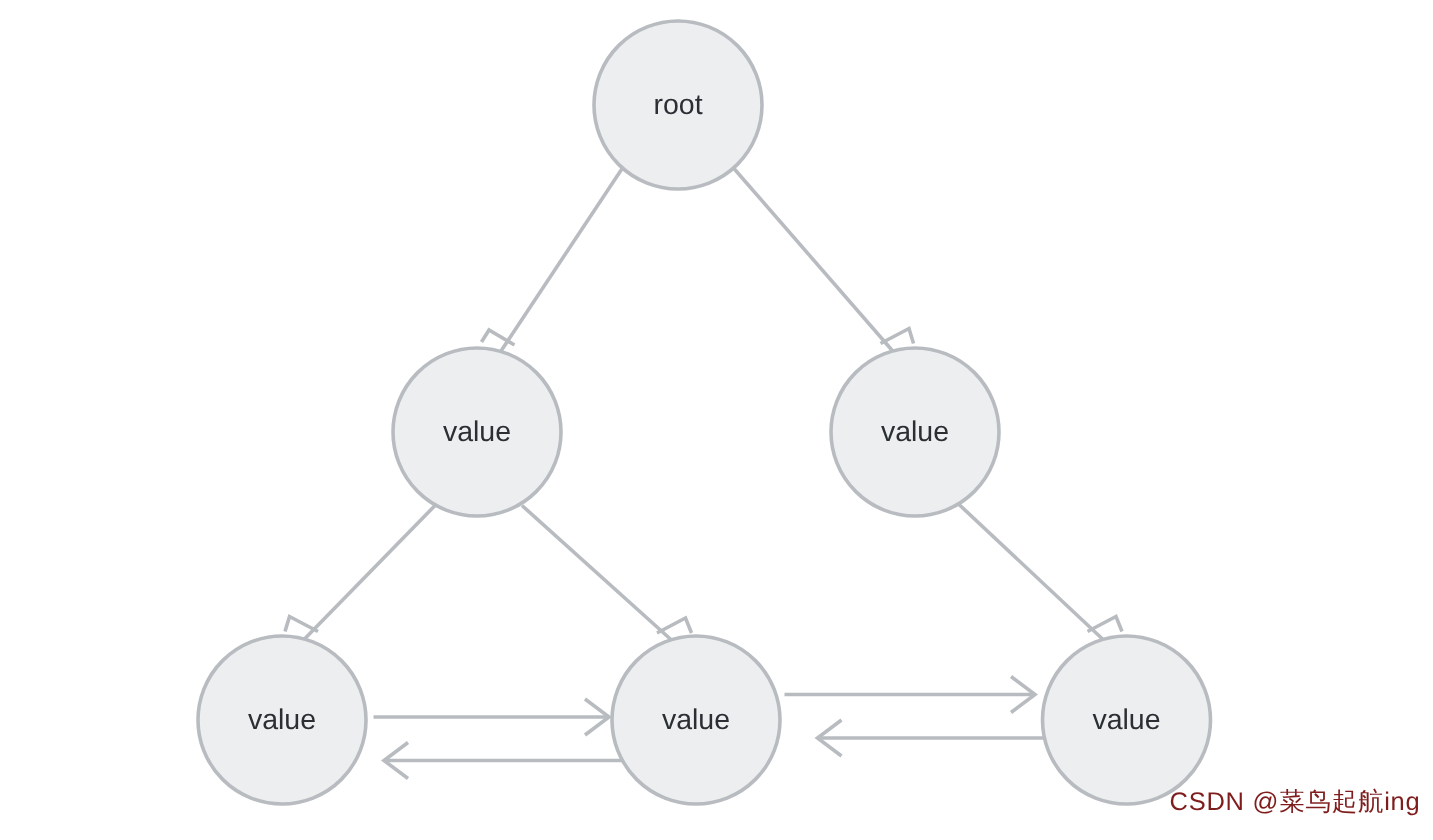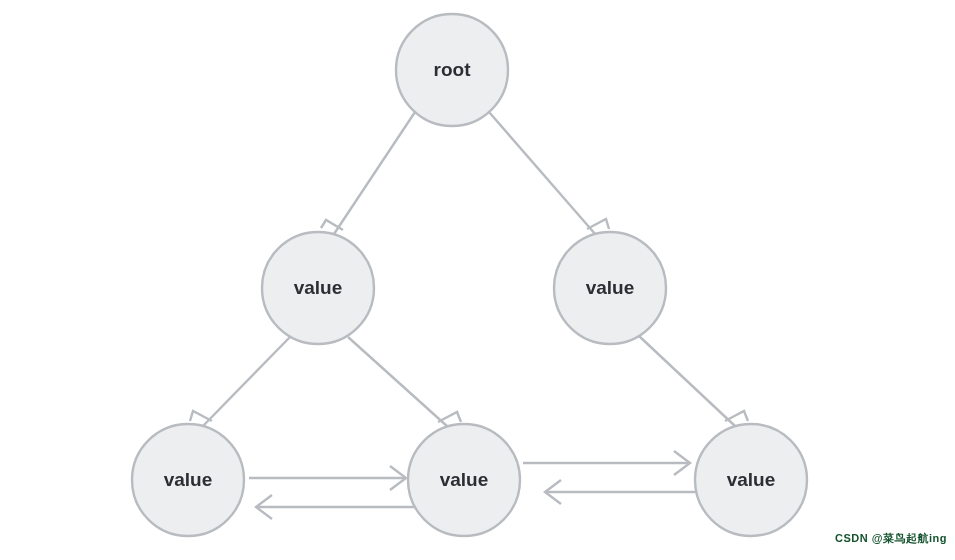--- a/index.html
+++ b/index.html
@@ -13,21 +13,20 @@
     height: 560px;
     font-family: "Liberation Sans", sans-serif;
     overflow: hidden;
     position: relative;
   }
   #diagram-root {
     position: relative;
     width: 955px;
     height: 552px;
     background: #ffffff;
-    font-weight: bold;
   }
   #tree-svg {
     position: absolute;
     top: 0;
     left: 0;
     width: 955px;
     height: 560px;
     display: block;
   }
   .node-circle {
@@ -54,22 +53,22 @@
     stroke-width: 2.4;
     fill: none;
     stroke-linecap: butt;
     stroke-linejoin: miter;
   }
   .watermark-text {
     position: absolute;
     right: 8px;
     bottom: 6px;
     font-family: "Liberation Sans", sans-serif;
-    font-size: 11px;
-    color: #14532d;
+    font-size: 17px;
+    color: #7f1d1d;
     letter-spacing: 0.5px;
     white-space: nowrap;
     user-select: none;
   }
 </style>
 </head>
 <body>
 
 <div id="diagram-root">
 

